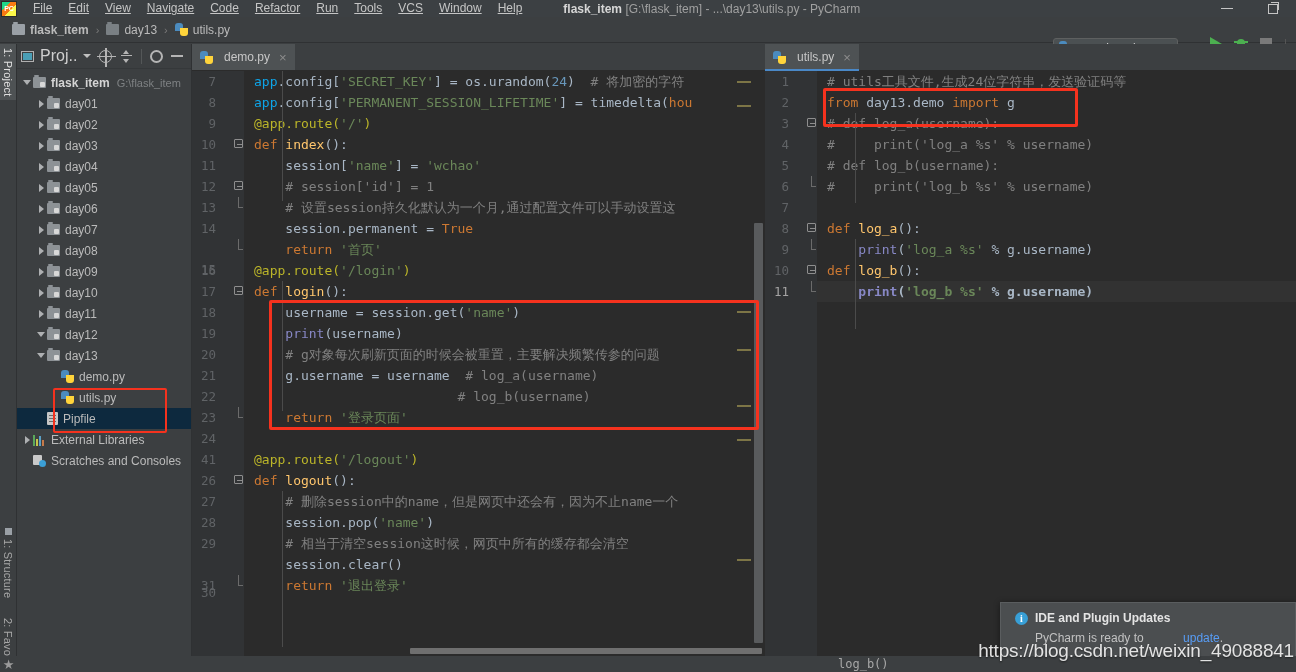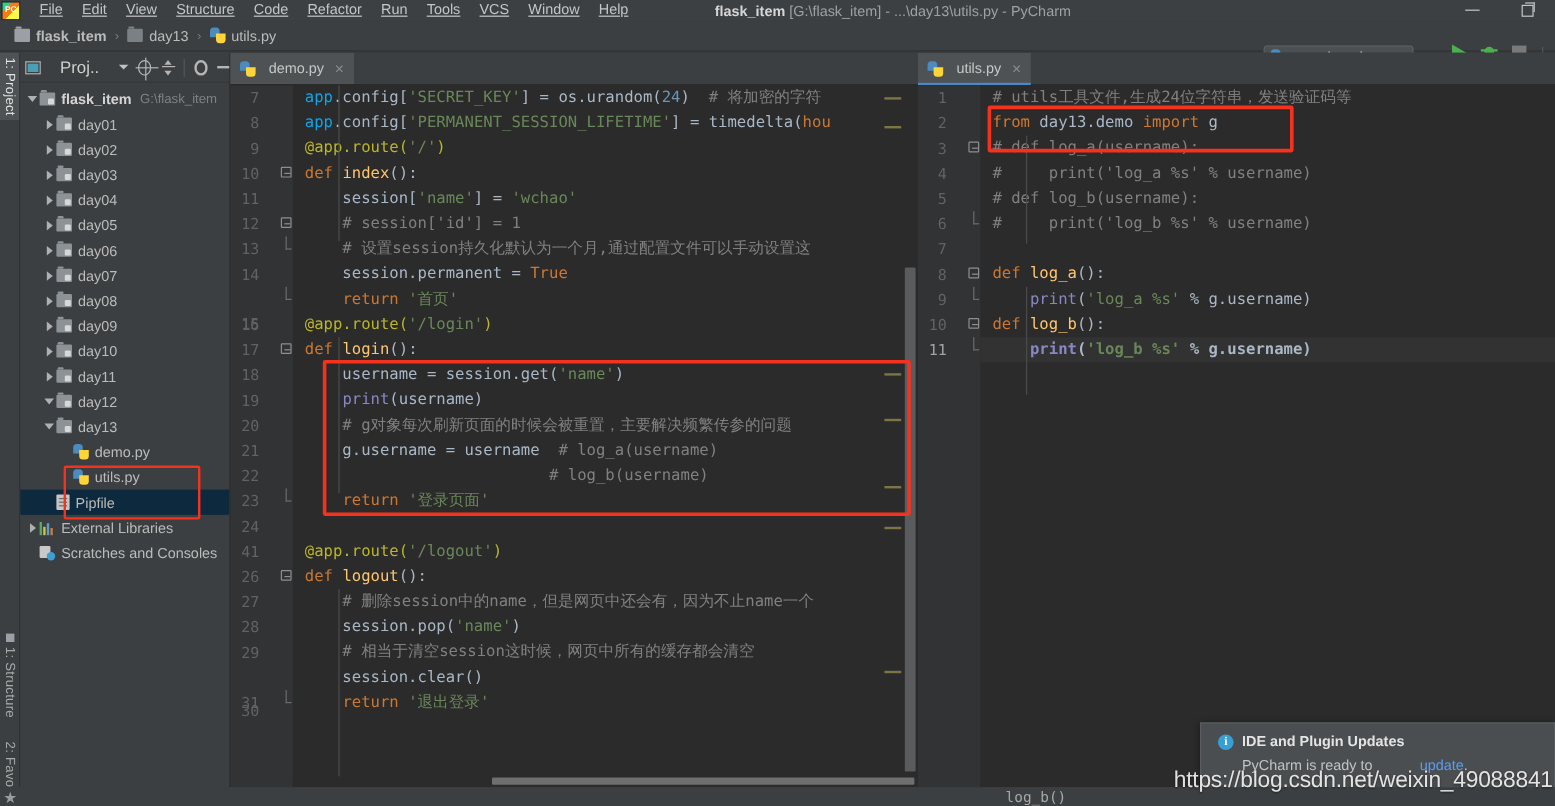--- a/index.html
+++ b/index.html
@@ -27,21 +27,21 @@
     font-size: 7px; color: #fff; text-align: center; line-height: 14px;
     font-weight: bold; flex: none;
   }
   .menu { display: flex; align-items: center; gap: 0px; }
   .menu-item {
     padding: 0 8px; font-size: 12px; color: #c5c5c5; line-height: 17px;
     cursor: default; white-space: nowrap;
   }
   .menu-item span { text-decoration: underline; text-underline-offset: 1px; }
   .win-title {
-    margin-left: 64px; font-size: 12px; color: #c9c9c9; white-space: nowrap;
+    margin-left: 33px; font-size: 12px; color: #c9c9c9; white-space: nowrap;
   }
   .win-title b { font-weight: bold; color: #d6d6d6; }
   .win-title i { font-style: normal; color: #a0a0a0; }
   .win-ctrls {
     position: absolute; right: 0; top: 0; height: 17px; display: flex;
   }
   .win-btn { width: 46px; height: 17px; position: relative; }
   .win-btn .mini { position:absolute; left:17px; top:8px; width:12px; height:1px; background:#c5c5c5; }
   .win-btn .maxi { position:absolute; left:18px; top:4px; width:10px; height:10px; border:1px solid #c5c5c5; }
   .win-btn .maxi2 { position:absolute; left:21px; top:2px; width:8px; height:8px; border:1px solid #c5c5c5; border-left:none; border-bottom:none;}
@@ -108,21 +108,21 @@
 
   
   .project-panel {
     position: absolute; left: 17px; top: 44px; width: 175px; height: 628px;
     background: #3c3f41; border-right: 1px solid #2f3133;
   }
   .pp-toolbar {
     height: 25px; display: flex; align-items: center; gap: 8px; padding-left: 4px;
     border-bottom: 1px solid #35383a;
   }
-  .pp-title { display:flex;align-items:center;gap:16px;font-size:14px;color:#cfcfcf; }
+  .pp-title { display:flex;align-items:center;gap:6px;font-size:16px;color:#cfcfcf; }
   .mini-win { width:13px;height:11px;border:1.5px solid #b0b0b0; background:#3c3f41; position:relative;}
   .mini-win:after{content:"";position:absolute;left:1px;top:1px;right:1px;bottom:1px;background:#4a9eb5;}
   .ic-target { width:13px;height:13px;border:1.5px solid #b5b5b5;border-radius:50%; position:relative;}
   .ic-target:before{content:"";position:absolute;left:5px;top:-3px;width:1.5px;height:19px;background:#b5b5b5;}
   .ic-target:after{content:"";position:absolute;top:5px;left:-3px;height:1.5px;width:19px;background:#b5b5b5;}
   .ic-collapse { width:13px;height:13px;position:relative;}
   .ic-collapse:before{content:"";position:absolute;left:1px;top:5px;width:11px;height:1.5px;background:#b5b5b5;}
   .ic-collapse .a1{position:absolute;left:3px;top:0px;width:0;height:0;border-left:3.5px solid transparent;border-right:3.5px solid transparent;border-bottom:4px solid #b5b5b5;}
   .ic-collapse .a2{position:absolute;left:3px;bottom:0px;width:0;height:0;border-left:3.5px solid transparent;border-right:3.5px solid transparent;border-top:4px solid #b5b5b5;}
   .ic-gear { width:13px;height:13px;border-radius:50%;border:2.5px solid #b5b5b5; position:relative;}
@@ -301,21 +301,21 @@
 <body>
 
 <div id="app">
 
   <div class="titlebar">
     <div class="pc-logo">PC</div>
     <div class="menu">
       <div class="menu-item"><span>File</span></div>
       <div class="menu-item"><span>Edit</span></div>
       <div class="menu-item"><span>View</span></div>
-      <div class="menu-item"><span>Structure</span></div>
+      <div class="menu-item"><span>Navigate</span></div>
       <div class="menu-item"><span>Code</span></div>
       <div class="menu-item"><span>Refactor</span></div>
       <div class="menu-item"><span>Run</span></div>
       <div class="menu-item"><span>Tools</span></div>
       <div class="menu-item"><span>VCS</span></div>
       <div class="menu-item"><span>Window</span></div>
       <div class="menu-item"><span>Help</span></div>
     </div>
     <div class="win-title">
       <b>flask_item</b>

